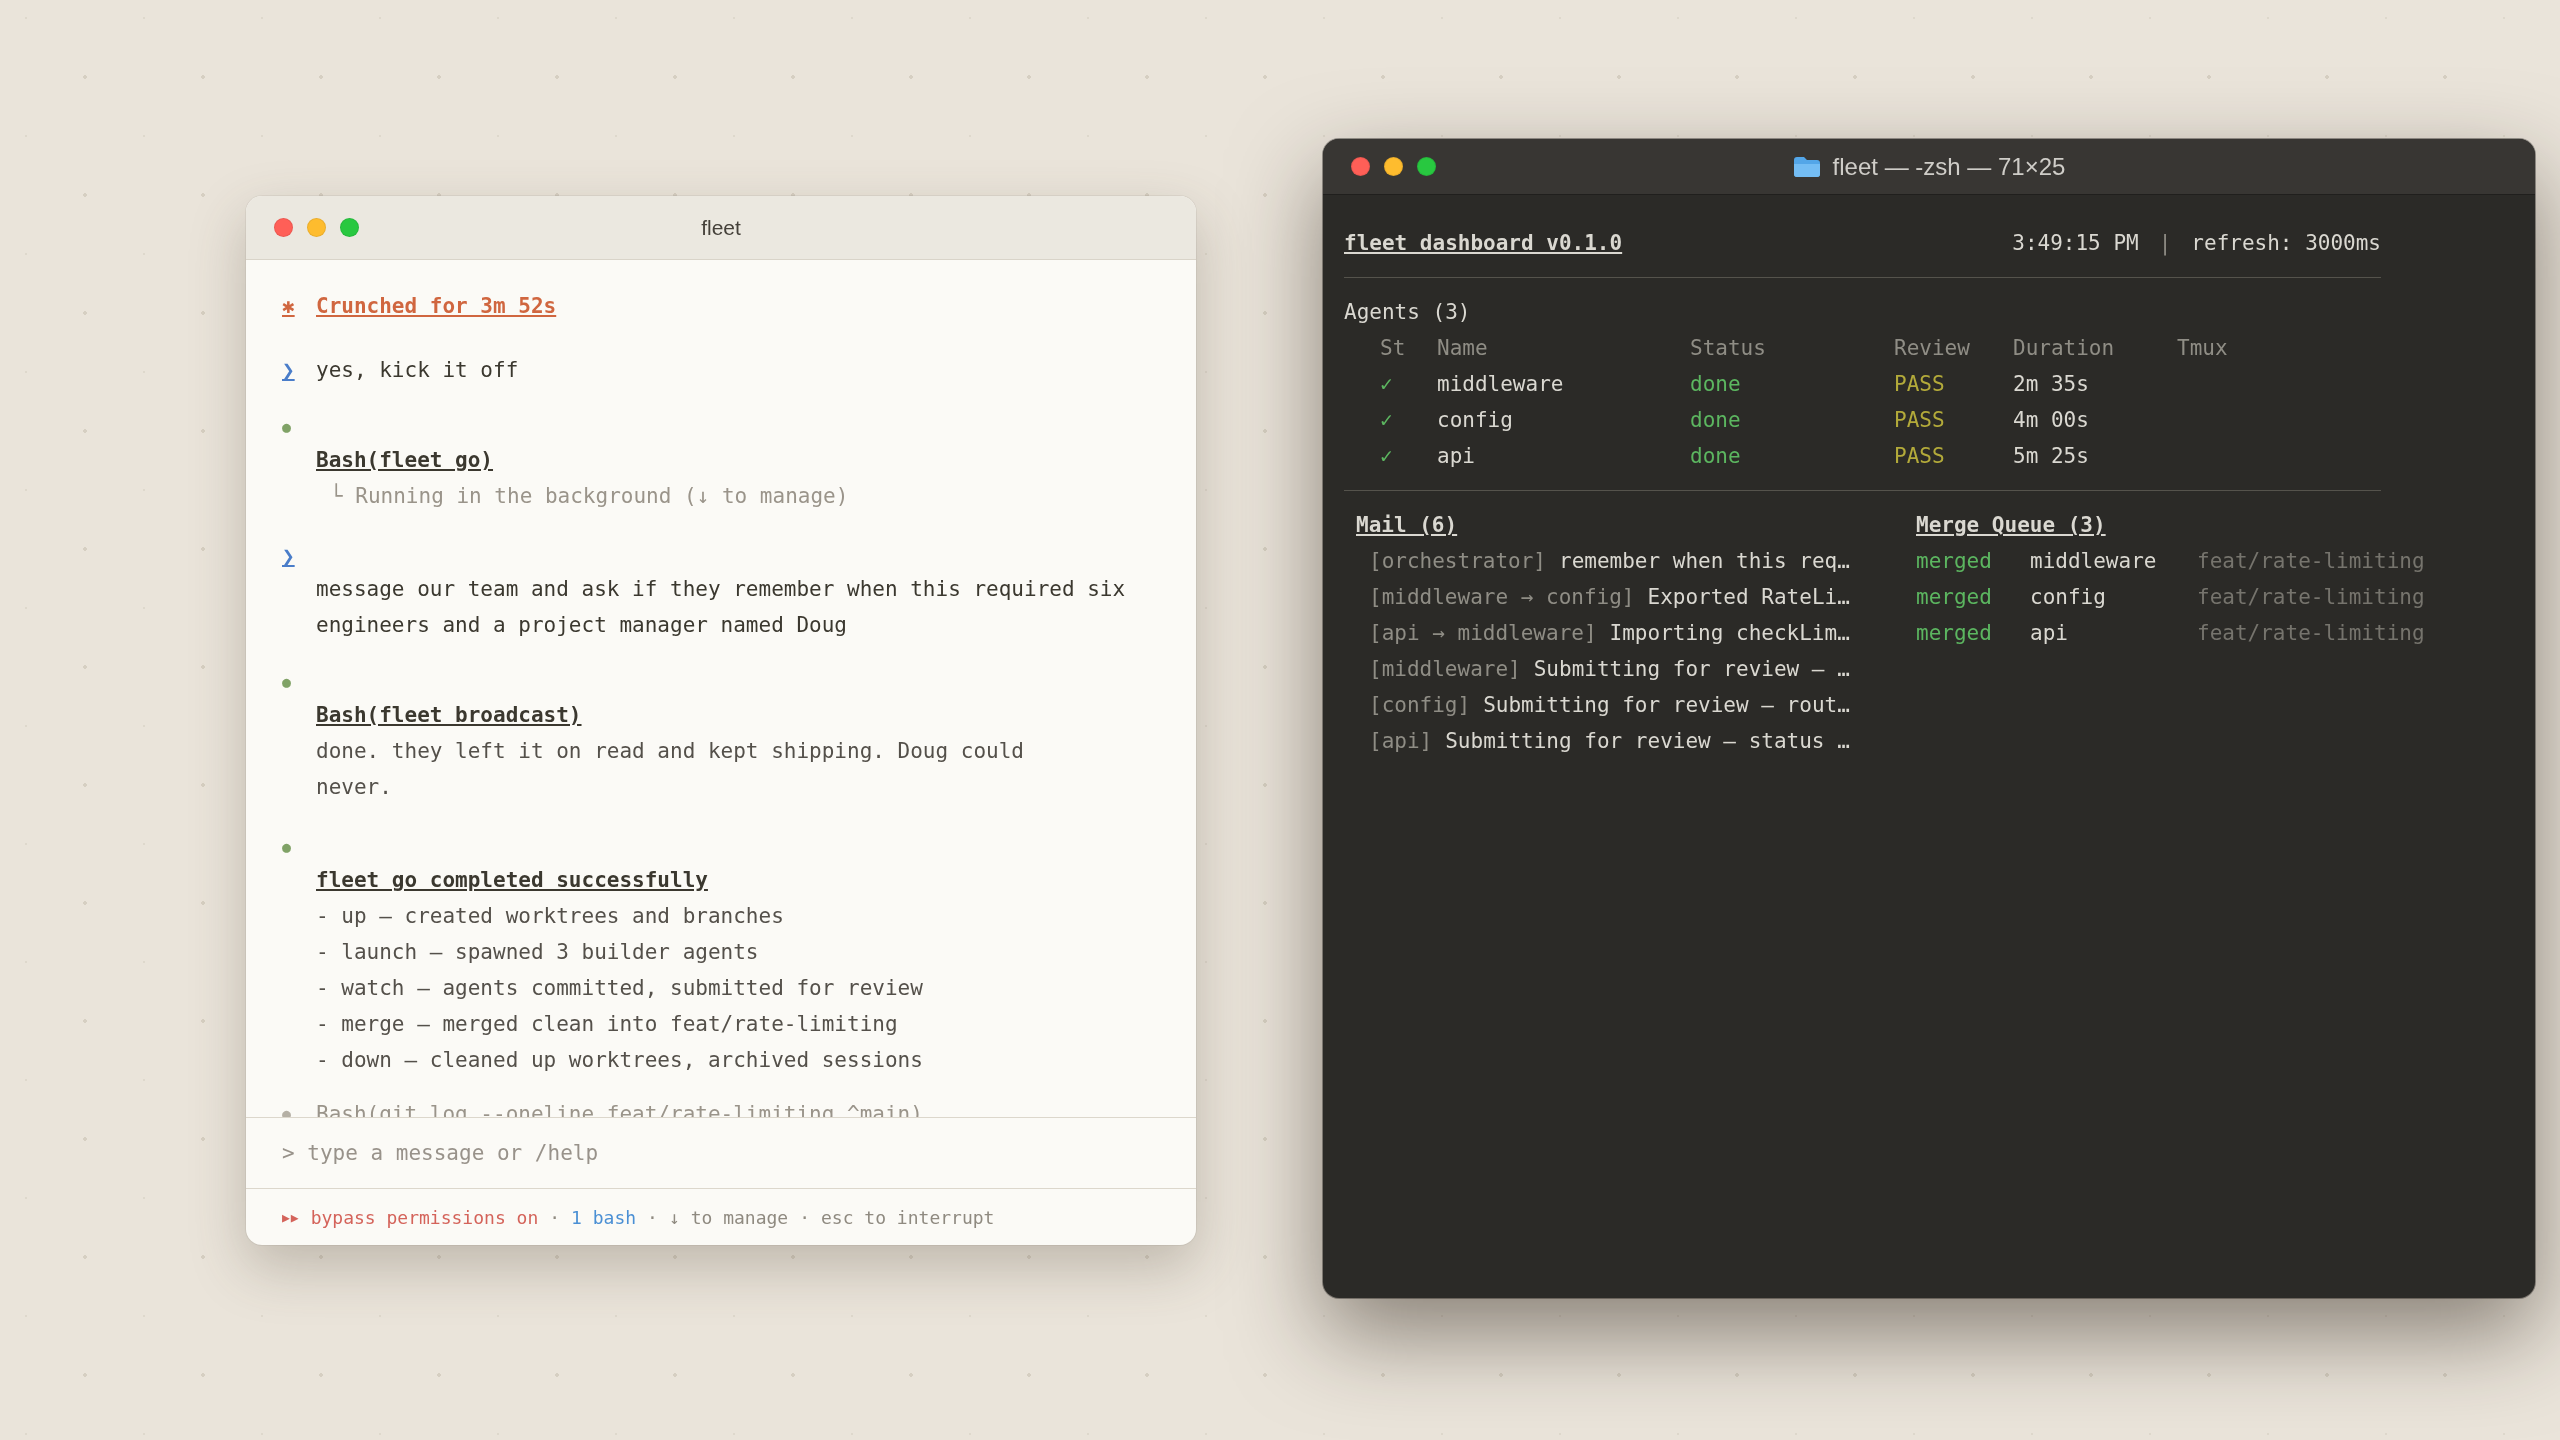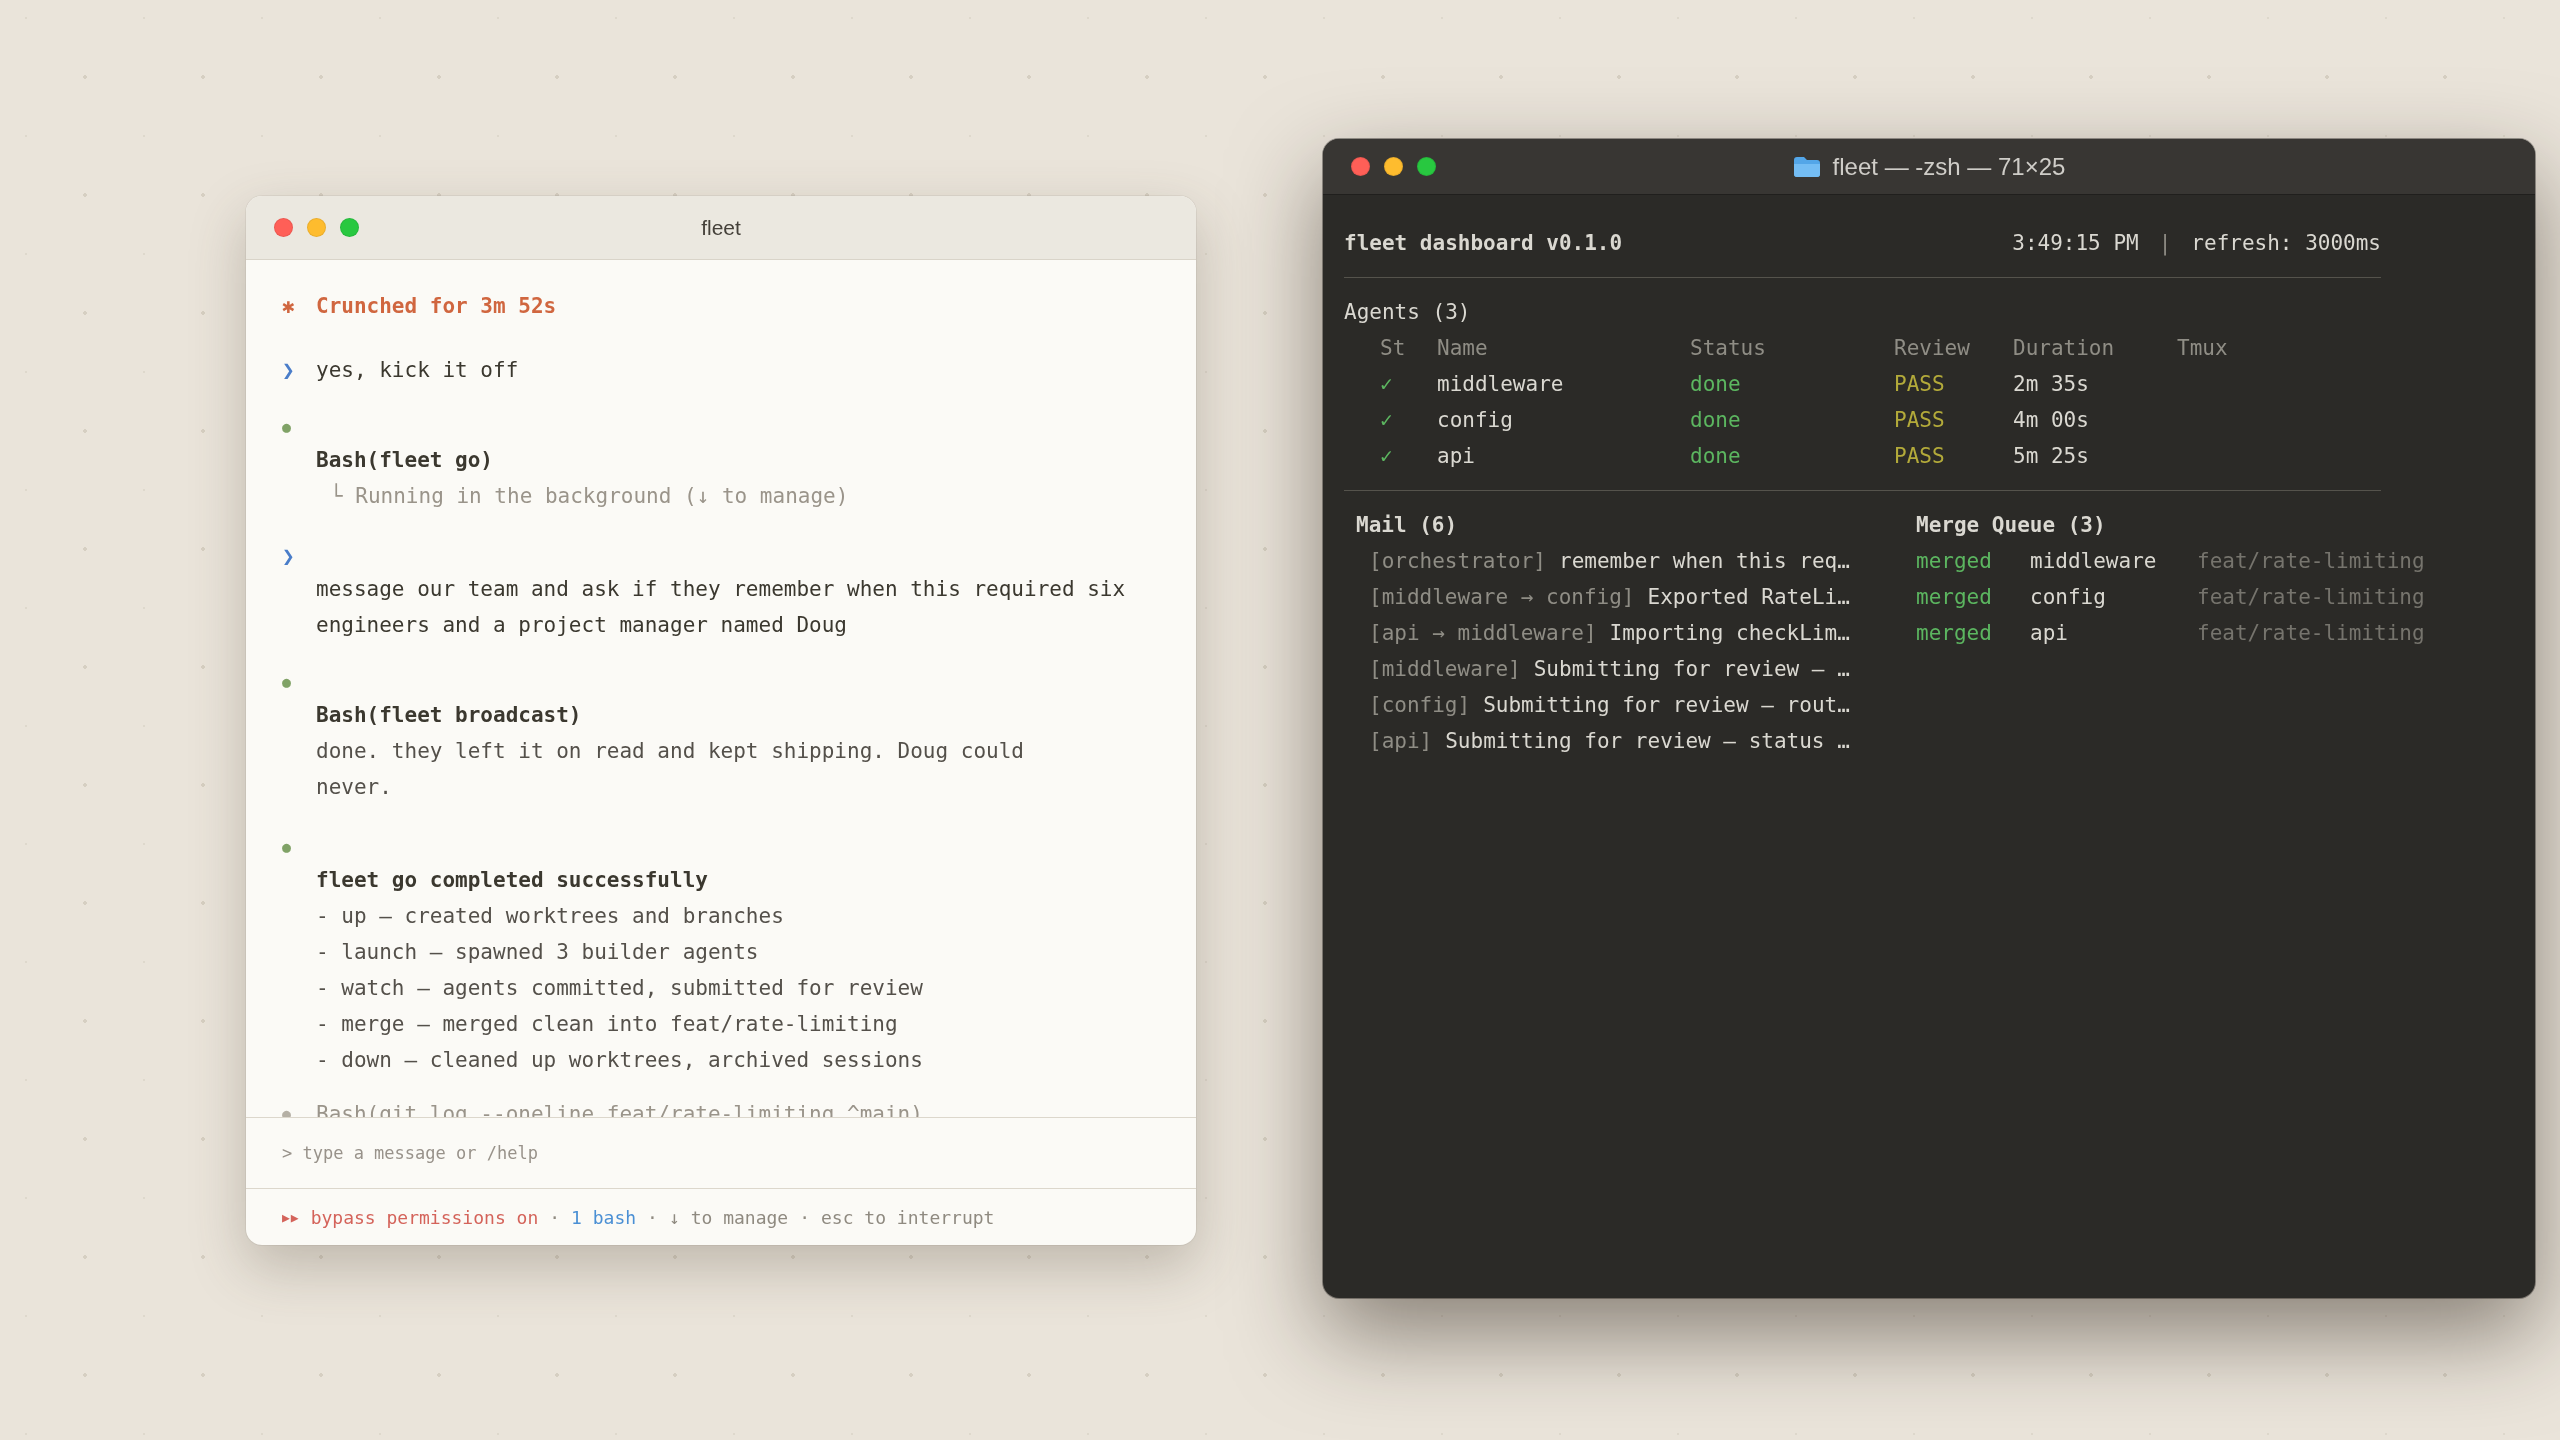--- a/index.html
+++ b/index.html
@@ -30,27 +30,27 @@
   .gut { width:34px; flex:none; }
   .body { flex:1; max-width:840px;margin-top:33px; }
   .blk { margin-top:24px; }
   .blk-sm { margin-top:21px; }
   .blk-xs { margin-top:18px; }
   .mt-p1 { margin-top:28px; }
   .orange { color:#d0663f; }
   .blue { color:#4a7dc9; }
   .grn-dot { color:#80a266; font-size:15px; line-height:36px; }
   .dim-dot { color:#b5b0a5; font-size:15px; line-height:36px; }
-  .bold { font-weight:bold; }
+  .bold { font-weight:bold;text-decoration:underline; }
   .dimtxt { color:#9a948a; }
   .midtxt { color:#54504a; }
   .cl-input { flex:none; height:72px; border-top:1px solid #dcd7cc; border-bottom:1px solid #dcd7cc;
               display:flex; align-items:center; padding:0 36px; }
   .cl-input input { width:100%; background:transparent; border:none; outline:none;
-                    font-family:"DejaVu Sans Mono",monospace; font-size:17px; color:#6b665d; }
+                    font-family:"DejaVu Sans Mono",monospace; font-size:21px; color:#6b665d; }
   .cl-input input::placeholder { color:#98928a; opacity:1; }
   .cl-status { flex:none; height:56px; display:flex; align-items:center; padding:0 36px;
                font-size:18px; color:#8f8a80; gap:11px; white-space:nowrap; }
   .bp-icon { font-size:13px; letter-spacing:1px; }
   .red-txt { color:#d4635a; }
   .blue-txt { color:#4a8fd4; }
 
   
   .dark { left:1323px; top:139px; width:1212px; height:1159px; background:#2b2a27;
           box-shadow:0 36px 90px rgba(40,30,20,.5), 0 0 0 1px rgba(0,0,0,.35); }

